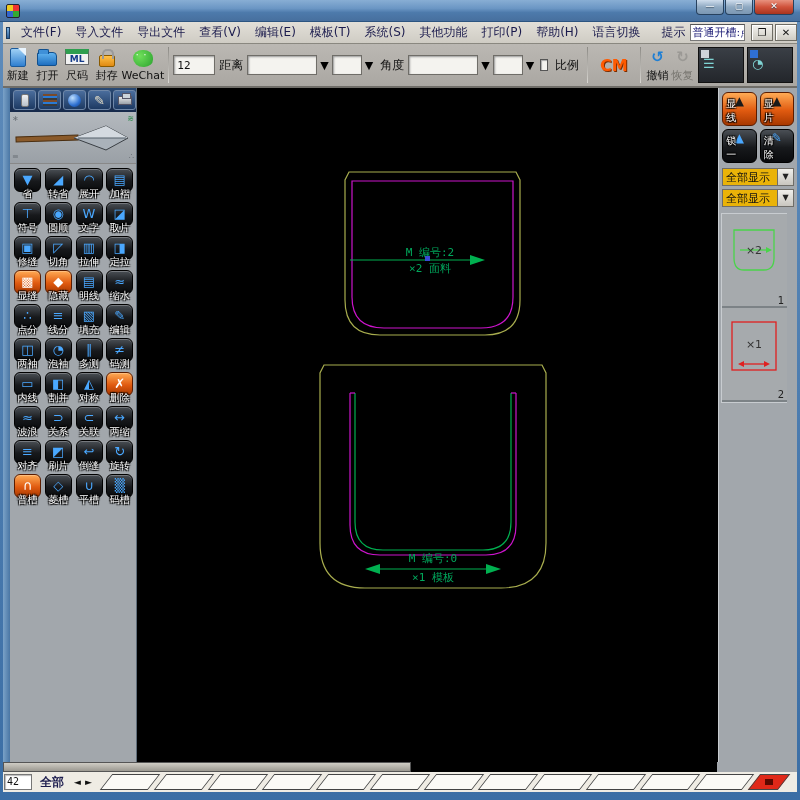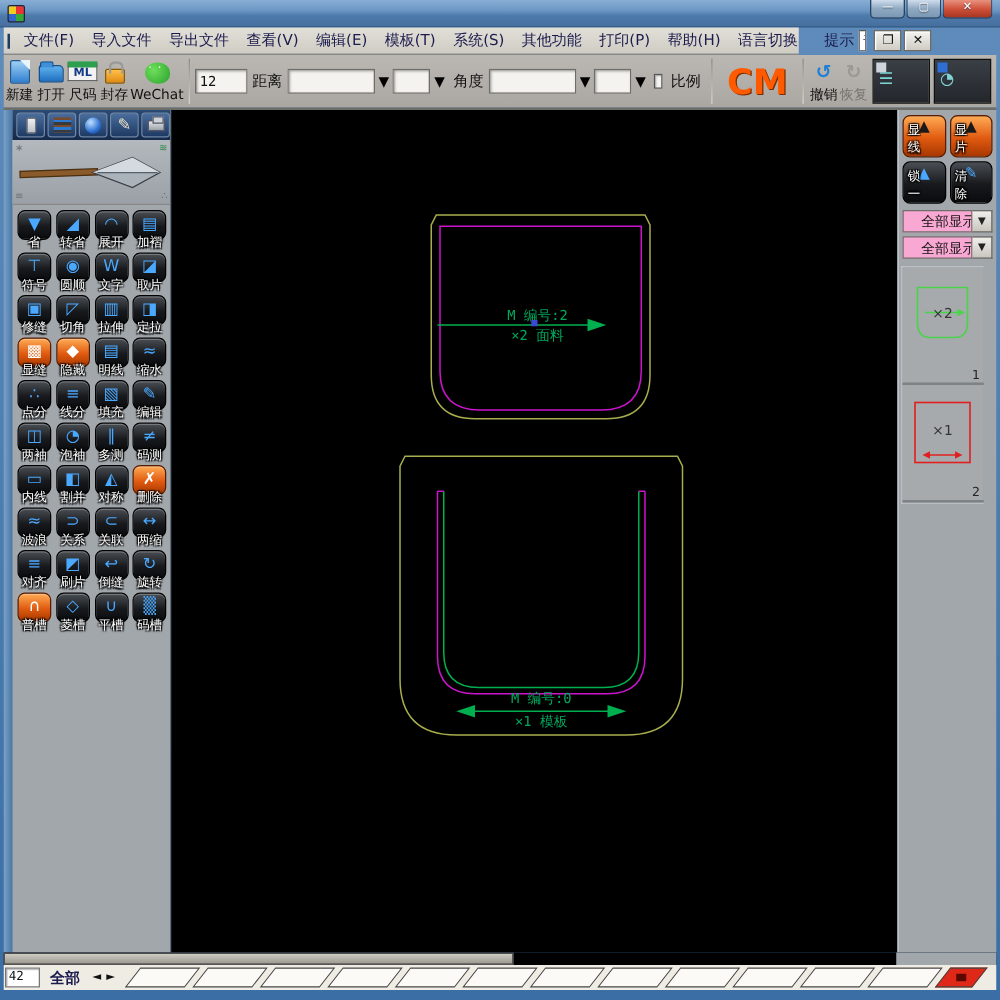--- a/index.html
+++ b/index.html
@@ -14,21 +14,21 @@
   .title-icon { width:14px; height:14px; margin:0 5px 0 6px; border-radius:2px;
     background:conic-gradient(#e33 0 25%, #3a3 0 50%, #36c 0 75%, #ec2 0 100%); border:1px solid #223; }
   .title-text { font-size:12px; color:#101828; text-shadow:0 1px 1px rgba(255,255,255,.4); }
   .win-controls { position:absolute; right:6px; top:0; display:flex; }
   .win-btn { width:28px; height:15px; border:1px solid #27415e; border-top:none; border-radius:0 0 4px 4px;
     background:linear-gradient(#cfdded,#8fa9c2 50%,#7b97b3); color:#fff; font-size:9px; line-height:13px;
     text-align:center; margin-left:1px; text-shadow:0 1px 1px #345; }
   .win-btn.close { width:40px; background:linear-gradient(#e8927f,#d0523b 50%,#a8341f); }
 
   
-  .menubar { position:absolute; left:3px; top:22px; width:636px; height:22px;
+  .menubar { position:absolute; left:3px; top:22px; width:794px; height:22px;
     background:linear-gradient(#e2dfd8,#cfccc4); border-bottom:1px solid #8a8880;
     display:flex; align-items:center; color:#1b1b4d; }
   .mdi-icon { width:12px; height:12px; margin:0 4px 0 3px; background:linear-gradient(#7fb2e0,#2d5f96); border:1px solid #1c3c60; }
   .menu-item { padding:0 7px; font-size:12px; white-space:nowrap; cursor:default; }
   .hint-label { margin-left:10px; padding:0 4px; font-size:12px; color:#1b1b4d; white-space:nowrap; }
   .hint-box { width:248px; height:17px; background:#fff; border:1px solid #777; border-top-color:#555;
     font-size:11px; color:#23237a; line-height:15px; padding:0 2px; overflow:hidden; white-space:nowrap; }
   .mdi-controls { display:flex; margin-left:4px; }
   .mdi-btn { width:22px; height:17px; background:linear-gradient(#f4f3ef,#cfccc4); border:1px solid #6e6c64;
     box-shadow:inset 1px 1px 0 #fff; text-align:center; font-size:10px; line-height:16px; color:#111; margin-left:2px; font-weight:bold; }
@@ -46,21 +46,21 @@
   .icon-ml { width:40px; height:16px; background:#f2f2f2; border:1px solid #666; border-top:5px solid #2e9e4f; color:#143b8a; font-size:9px; font-weight:bold; text-align:center; line-height:10px; }
   .icon-lock { width:16px; height:12px; background:linear-gradient(#ffc24a,#e08a12); border:1px solid #8a5a00; border-radius:2px; position:relative; margin-top:7px; }
   .icon-lock:before { content:""; position:absolute; left:2px; top:-7px; width:8px; height:8px; border:2px solid #9a9a9a; border-bottom:none; border-radius:5px 5px 0 0; }
   .icon-wechat { width:20px; height:17px; background:radial-gradient(circle at 35% 35%, #6fdf5a, #2aa12e); border-radius:50% 50% 45% 55%; position:relative; }
   .icon-wechat:before { content:"· ·"; position:absolute; left:3px; top:0px; color:#fff; font-size:9px; letter-spacing:1px; }
   .tb-sep { width:2px; height:36px; background:linear-gradient(#8c8a85,#d8d6d1); margin:0 4px; }
   .tb-input { height:20px; background:#f4f3ef; border:1px solid #6f6d68; box-shadow:inset 1px 1px 2px #999; font-size:11px; padding:1px 3px; color:#111; font-family:"DejaVu Sans Mono", monospace; }
   .tb-label { font-size:12px; color:#111; margin:0 4px; white-space:nowrap; }
   .tb-arrow { font-size:11px; color:#000; margin:0 3px; }
   .tb-check { width:12px; height:12px; background:#f4f3ef; border:1px solid #555; box-shadow:inset 1px 1px 1px #aaa; margin:0 3px; }
-  .cm-btn { font-size:28px; font-weight:bold; color:#ff5a00; text-shadow:1px 1px 0 #7a2c00; padding:0 8px; }
+  .cm-btn { font-size:16px; font-weight:bold; color:#ff5a00; text-shadow:1px 1px 0 #7a2c00; padding:0 8px; }
   .undo-glyph { font-size:19px; color:#1f7fd4; font-weight:bold; }
   .redo-glyph { font-size:19px; color:#9b9995; font-weight:bold; }
   .tb-panels { margin-left:auto; margin-right:4px; display:flex; }
   .tb-panel { width:46px; height:36px; background:linear-gradient(#3a3f46,#23262b); border:1px solid #111; margin-left:3px; position:relative; }
   .tb-panel .mini { position:absolute; left:4px; top:8px; color:#7fd4d4; font-size:13px; }
   .tb-panel .corner { position:absolute; left:2px; top:2px; width:8px; height:8px; background:#cfd4da; }
   .tb-panel.p2 .corner { background:#2f6fd4; }
 
   
   .left-strip { position:absolute; left:3px; top:88px; width:7px; height:674px; background:linear-gradient(90deg,#7aa2c8,#4a76a4); }
@@ -96,21 +96,21 @@
   
   .rsidebar { position:absolute; left:718px; top:88px; width:79px; height:674px; background:#a2a7ac; border-left:1px solid #c8ccd0; }
   .rbtn-grid { display:grid; grid-template-columns:1fr 1fr; gap:3px; padding:4px 3px 2px 3px; }
   .rbtn { position:relative; height:34px; border-radius:6px; background:linear-gradient(#4a4f55,#17191c 55%,#0a0b0d); border:1px solid #000; }
   .rbtn.active { background:linear-gradient(#ffab55,#e05a10 55%,#a83800); border-color:#5a1c00; }
   .rbtn .rglyph { position:absolute; top:1px; left:0; right:0; text-align:center; font-size:12px; color:#1a1a1a; }
   .rbtn .rlabel { position:absolute; bottom:0px; left:0; right:16px; text-align:center; font-size:10px; color:#fff;
     text-shadow:1px 1px 1px #000, -1px 1px 1px #000, 1px -1px 1px #000, -1px -1px 1px #000; }
   .rbtn:not(.active) .rglyph { color:#4aa8ff; }
   .rdrop { display:flex; margin:3px 3px 0 3px; height:18px; }
-  .rdrop .val { flex:1; background:#f9a8d4; border:1px solid #6f6d68; font-size:11px; color:#111; padding:1px 14px; white-space:nowrap; overflow:hidden; }
+  .rdrop .val { flex:1; background:#eab308; border:1px solid #6f6d68; font-size:11px; color:#111; padding:1px 3px; white-space:nowrap; overflow:hidden; }
   .rdrop .arrow { width:16px; background:linear-gradient(#f0efeb,#c9c6bf); border:1px solid #6f6d68; border-left:none;
     font-size:8px; text-align:center; line-height:16px; color:#222; }
   .thumb-panel { margin:6px 2px 0 2px; background:#8f9498; border:1px solid #c8ccd0; border-right:none; width:66px; }
   .thumb-cell { position:relative; height:94px; background:#a6aaad; border-bottom:2px solid #7c8286; }
   .thumb-idx { position:absolute; right:3px; bottom:0px; font-size:10px; color:#222; }
 
   
   .hscroll-row { position:absolute; left:3px; top:762px; width:794px; height:10px; background:#000; }
   .hthumb { position:absolute; left:0; top:0; width:408px; height:10px; background:linear-gradient(#cfccc4,#9b9890); border:1px solid #555; }
   .hcorner { position:absolute; right:0; top:0; width:80px; height:10px; background:#a2a7ac; }

